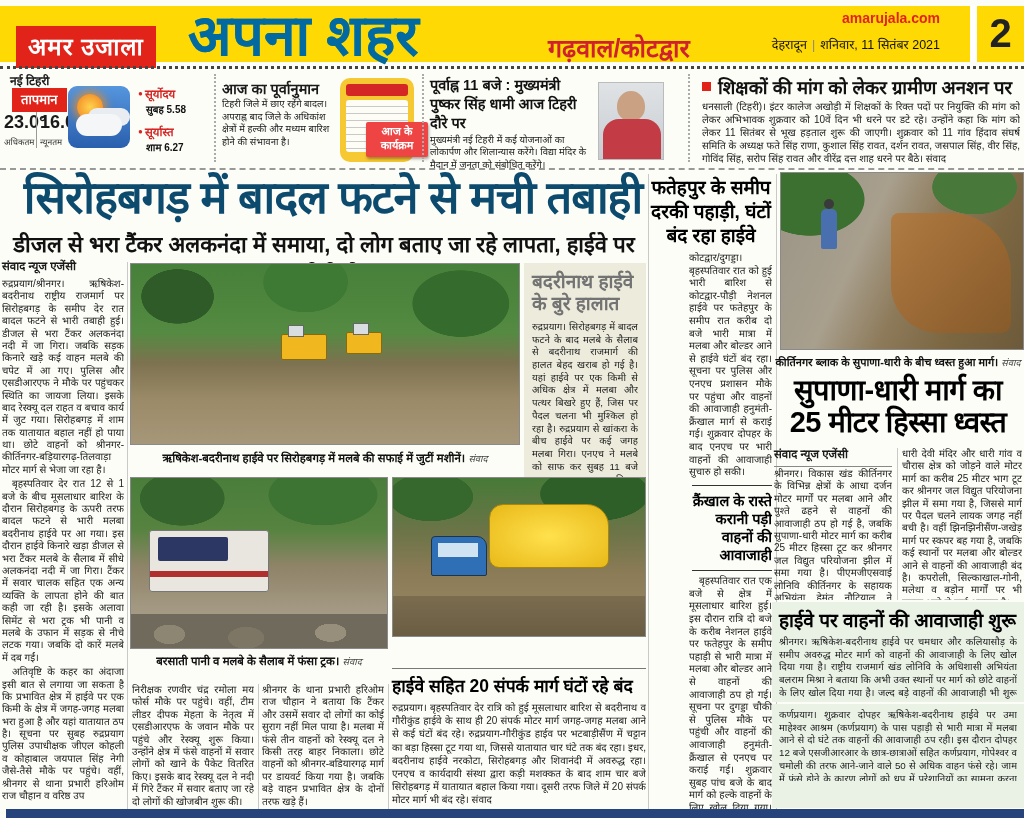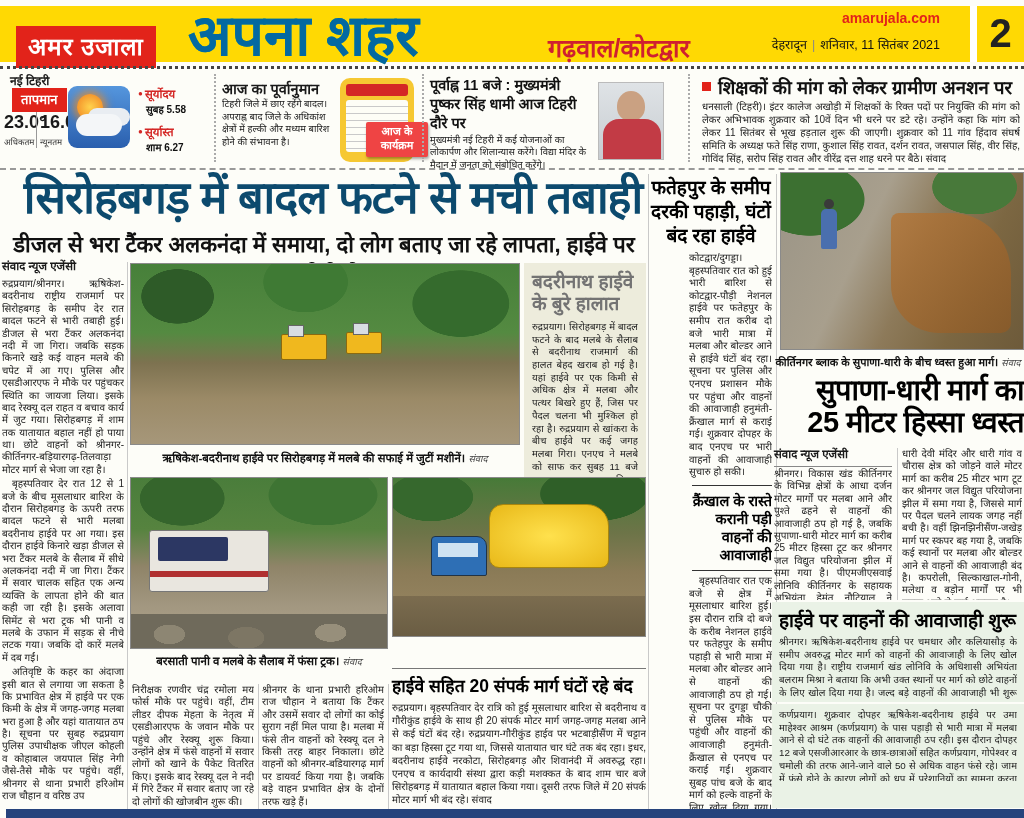--- a/index.html
+++ b/index.html
@@ -122,21 +122,21 @@
   
   .photo4 { left:780px; top:172px; width:244px; height:178px;
     background:
       radial-gradient(90px 60px at 12% 15%, #3c7031 0 60%, transparent 61%),
       radial-gradient(70px 45px at 80% 8%, #48793a 0 60%, transparent 61%),
       linear-gradient(115deg, #9a9486 0%, #a89f8d 35%, #8d7a5a 55%, #7c6742 75%, #6d5a3a 100%); }
   .scar { position:absolute; left:110px; top:40px; width:120px; height:120px; background:linear-gradient(135deg,#b3773a,#8a5a28); border-radius:8px 50% 10px 40%; opacity:.85; }
   .person4 { position:absolute; left:40px; top:36px; width:16px; height:40px; background:#4a6fae; border-radius:5px 5px 2px 2px; }
   .person4::before { content:""; position:absolute; left:3px; top:-10px; width:10px; height:10px; border-radius:50%; background:#3a3a3a; }
   .cap4 { left:772px; top:354px; width:252px; font-size:11px; }
-  .sp-head { position:absolute; left:772px; top:374px; width:252px; font-size:29px; font-weight:bold; text-align:right; line-height:1.12; color:#000; white-space:pre-line; letter-spacing:-0.5px; }
+  .sp-head { position:absolute; left:772px; top:374px; width:252px; font-size:29px; font-weight:bold; text-align:center; line-height:1.12; color:#000; white-space:pre-line; letter-spacing:-0.5px; }
   .sp-byline { position:absolute; left:774px; top:446px; width:118px; font-size:11.5px; font-weight:bold; border-bottom:1px solid #888; padding-bottom:5px; }
   .sp-col1 { position:absolute; left:774px; top:468px; width:118px; height:132px; }
   .sp-col2 { position:absolute; left:902px; top:448px; width:120px; height:152px; }
 
   .tint-box { position:absolute; left:772px; width:252px; background:#eaf2e6; padding:5px 7px; }
   .tb1 { top:602px; height:100px; }
   .tb2 { top:704px; height:104px; }
   .tint-head { font-size:19px; font-weight:bold; color:#000; margin-bottom:3px; }
   .tint-body { font-size:9.8px; line-height:1.3; text-align:justify; color:#1c1c1c; overflow:hidden; }
   .tb1 .tint-body { height:64px; }

